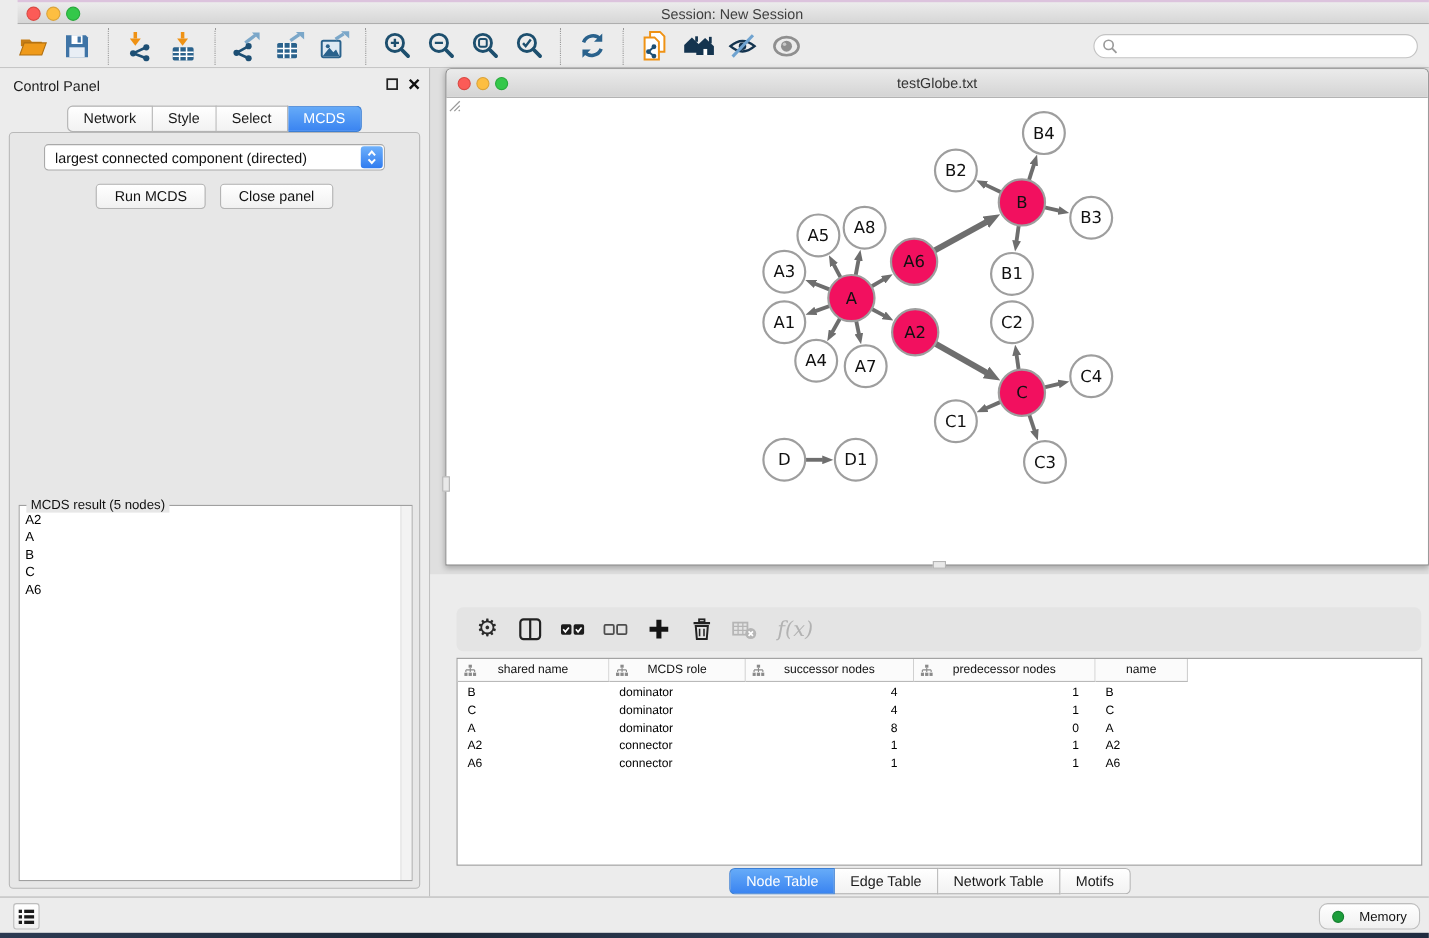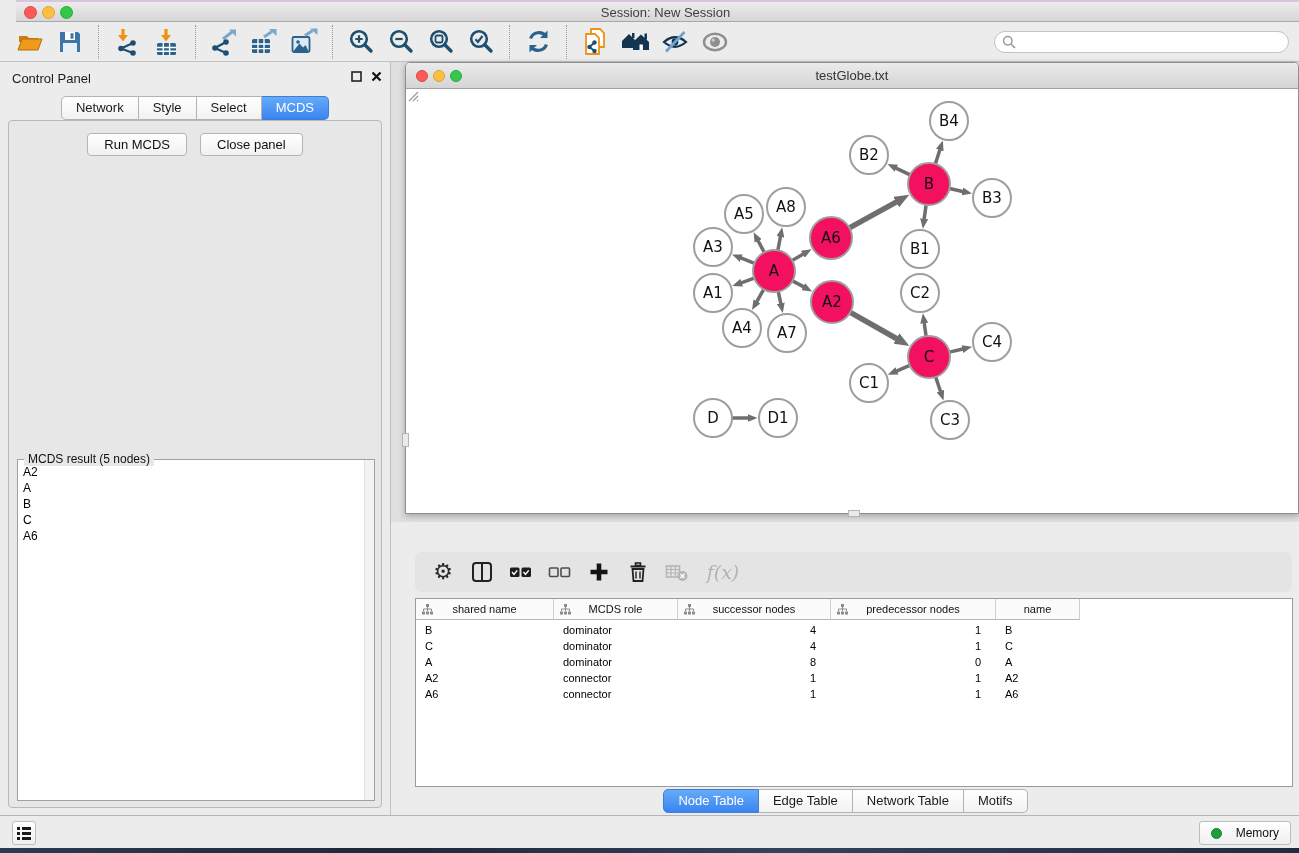--- a/index.html
+++ b/index.html
@@ -104,21 +104,21 @@
   .td-right { text-align:right; padding-right:15px; }
   .tp-tabs { position:absolute; left:0; width:100%; top:267px; display:flex; justify-content:center;align-items:center; }
 
   
   .statusbar { position:absolute; left:0; top:815px; width:1299px; height:33px;
     background:#ececec; border-top:1px solid #b5b5b5; }
   .sb-btn { position:absolute; left:12px; top:5px; width:24px; height:24px;
     background:linear-gradient(#fff,#efefef); border:1px solid #bdbdbd; border-radius:3px;
     display:flex; align-items:center; justify-content:center; }
   .memory-btn { position:absolute; right:8px; top:5px; height:24px; padding:0 11px;
-    background:linear-gradient(#fff,#f0f0f0); border:1px solid #bdbdbd; border-radius:3px;
+    background:linear-gradient(#fff,#f0f0f0); border:1px solid #bdbdbd; border-radius:8px;
     display:flex; align-items:center; gap:14px; font-size:12px; color:#111;text-align:right; }
   .memory-dot { width:11px; height:11px; border-radius:50%; background:#1d9e3c; border:1px solid #158130; }
   .desktop-strip { position:absolute; left:0; top:848px; width:1299px; height:5px;
     background:linear-gradient(90deg,#2c3a52,#1d2838 30%,#33415c 60%,#202c40); }
 </style>
 </head>
 <body>
 
 <div class="app">
 
@@ -286,20 +286,29 @@
         </svg>
       </div>
     </div>
     <div class="cp-tabs" id="cp-tabs">
         <div class="seg-tab">Network</div>
         <div class="seg-tab">Style</div>
         <div class="seg-tab">Select</div>
         <div class="seg-tab selected">MCDS</div>
       </div>
     <div class="cp-pane">
+      <div class="combo">
+        <span class="combo-text">largest connected component (directed)</span>
+        <span class="combo-stepper">
+          <svg width="10" height="14" viewBox="0 0 10 14">
+            <path d="M2,5.2 L5,1.8 L8,5.2" fill="none" stroke="#fff" stroke-width="1.8"></path>
+            <path d="M2,8.8 L5,12.2 L8,8.8" fill="none" stroke="#fff" stroke-width="1.8"></path>
+          </svg>
+        </span>
+      </div>
       <div class="btn-row">
         <div class="mac-btn">Run MCDS</div>
         <div class="mac-btn">Close panel</div>
       </div>
       <div class="result-box">
         <div class="result-list" id="mcds-list">
             <div class="mcds-item">A2</div>
             <div class="mcds-item">A</div>
             <div class="mcds-item">B</div>
             <div class="mcds-item">C</div>

